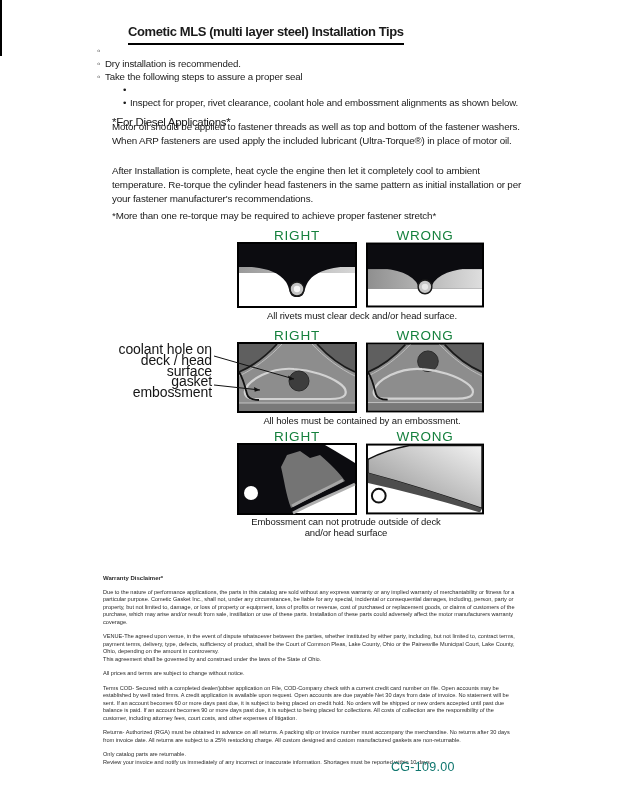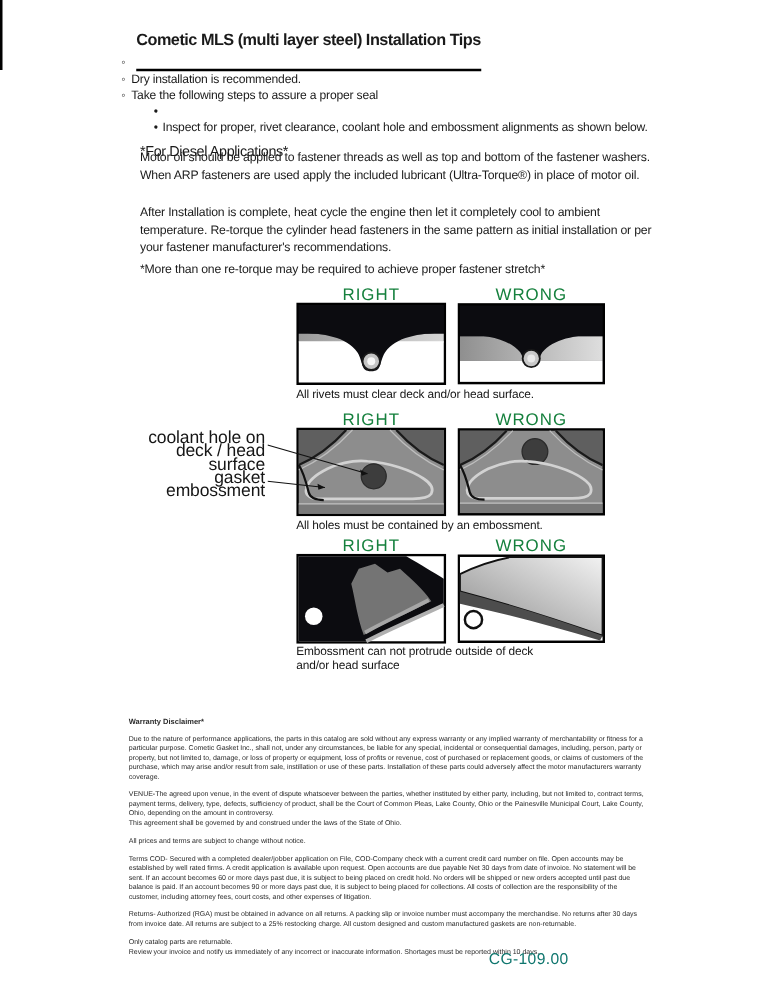--- a/index.html
+++ b/index.html
@@ -2,37 +2,37 @@
 <html><head>
 <meta charset="utf-8">
 <style>
   html,body{margin:0;padding:0;background:#e9e9e9;}
   .page{
     position:relative;width:618px;height:800px;margin:0 auto;background:#ffffff;
     font-family:"Liberation Sans","DejaVu Sans",sans-serif;color:#1a1a1a;overflow:hidden;
   }
   .artifact{position:absolute;left:0;top:0;width:2px;height:56px;background:#000;}
   .title{
-    position:absolute;left:109px;top:24px;font-size:13px;font-weight:bold;letter-spacing:-0.4px;
-    border-bottom:2px solid #000;padding-bottom:16px;white-space:nowrap;
+    position:absolute;left:128px;top:24px;font-size:13px;font-weight:bold;letter-spacing:-0.4px;
+    border-bottom:2px solid #000;padding-bottom:4px;white-space:nowrap;
   }
   .tips{position:absolute;left:97px;top:44px;width:430px;font-size:9.7px;letter-spacing:-0.15px;line-height:13px;}
   .tip-row{display:flex;}
   .tip-row .marker{width:8px;flex:none;}
   .tip-row.sub{padding-left:26px;}
   .tip-row.sub .marker{width:7px;}
   .diesel-heading{position:absolute;left:112px;top:116px;font-size:11.5px;font-weight:normal;letter-spacing:-0.3px;}
   .body-para{position:absolute;left:112px;width:412px;font-size:9.8px;letter-spacing:-0.15px;line-height:14px;}
   .p1{top:120px;}
   .p2{top:164px;}
   .note{top:209px;}
   .rw-label{position:absolute;font-size:13.5px;letter-spacing:0.8px;color:#15803d;text-align:center;}
   .diag-box{position:absolute;}
   .diag-box svg{display:block;}
-  .caption{position:absolute;font-size:9.5px;letter-spacing:-0.1px;line-height:11px;color:#151515;}
+  .caption{position:absolute;font-size:9.5px;letter-spacing:-0.1px;line-height:11px;color:#151515;text-align:center;}
   .callout{position:absolute;left:98px;width:114px;text-align:right;font-size:14px;letter-spacing:-0.1px;line-height:11px;color:#151515;}
   .callout-lines{position:absolute;left:214px;top:346px;}
   .warranty{position:absolute;left:103px;top:575px;width:414px;font-size:5.6px;line-height:7.5px;color:#2a2a2a;letter-spacing:0;}
   .warranty .w-head{font-weight:bold;font-size:6px;margin-bottom:6px;}
   .warranty p{margin:0 0 7px 0;}
   .warranty p.tight{margin-bottom:0;}
   .footer-code{position:absolute;left:391px;top:760px;font-size:12.5px;letter-spacing:0.3px;color:#0f766e;}
 </style>
 </head>
 <body>

